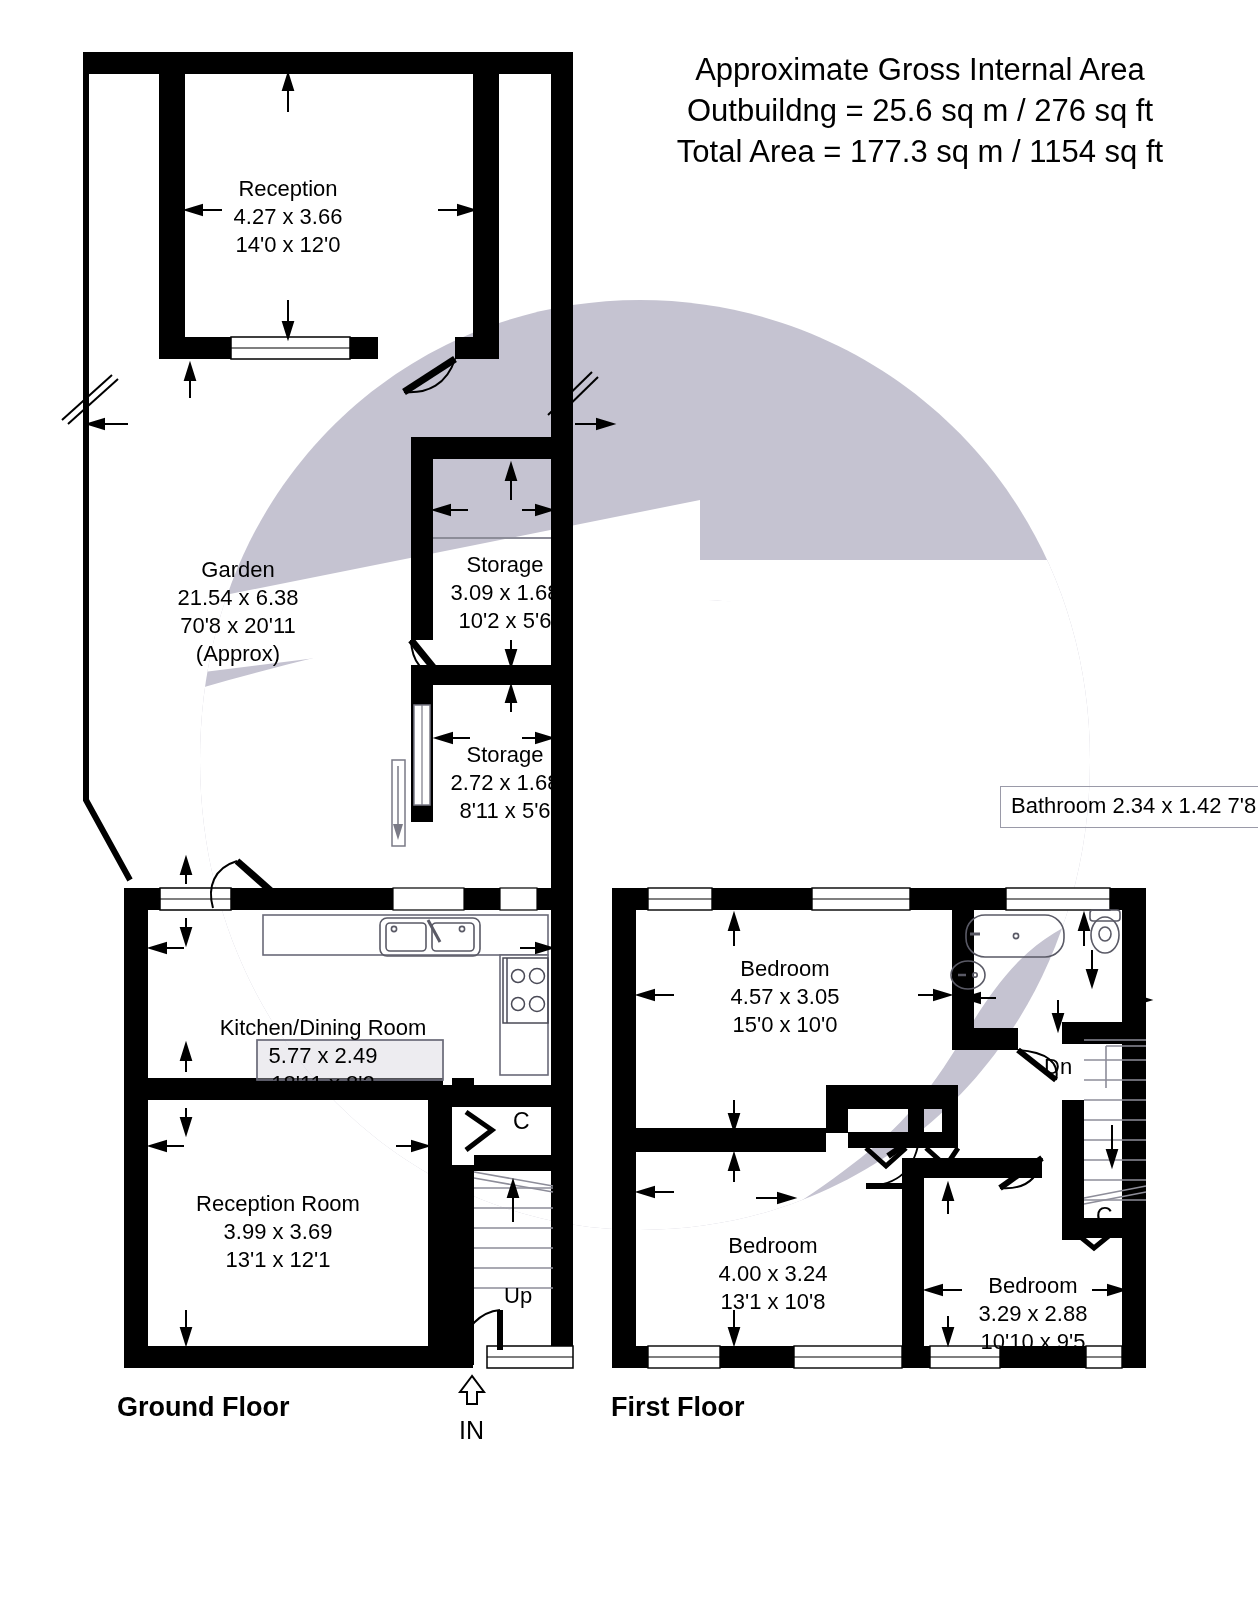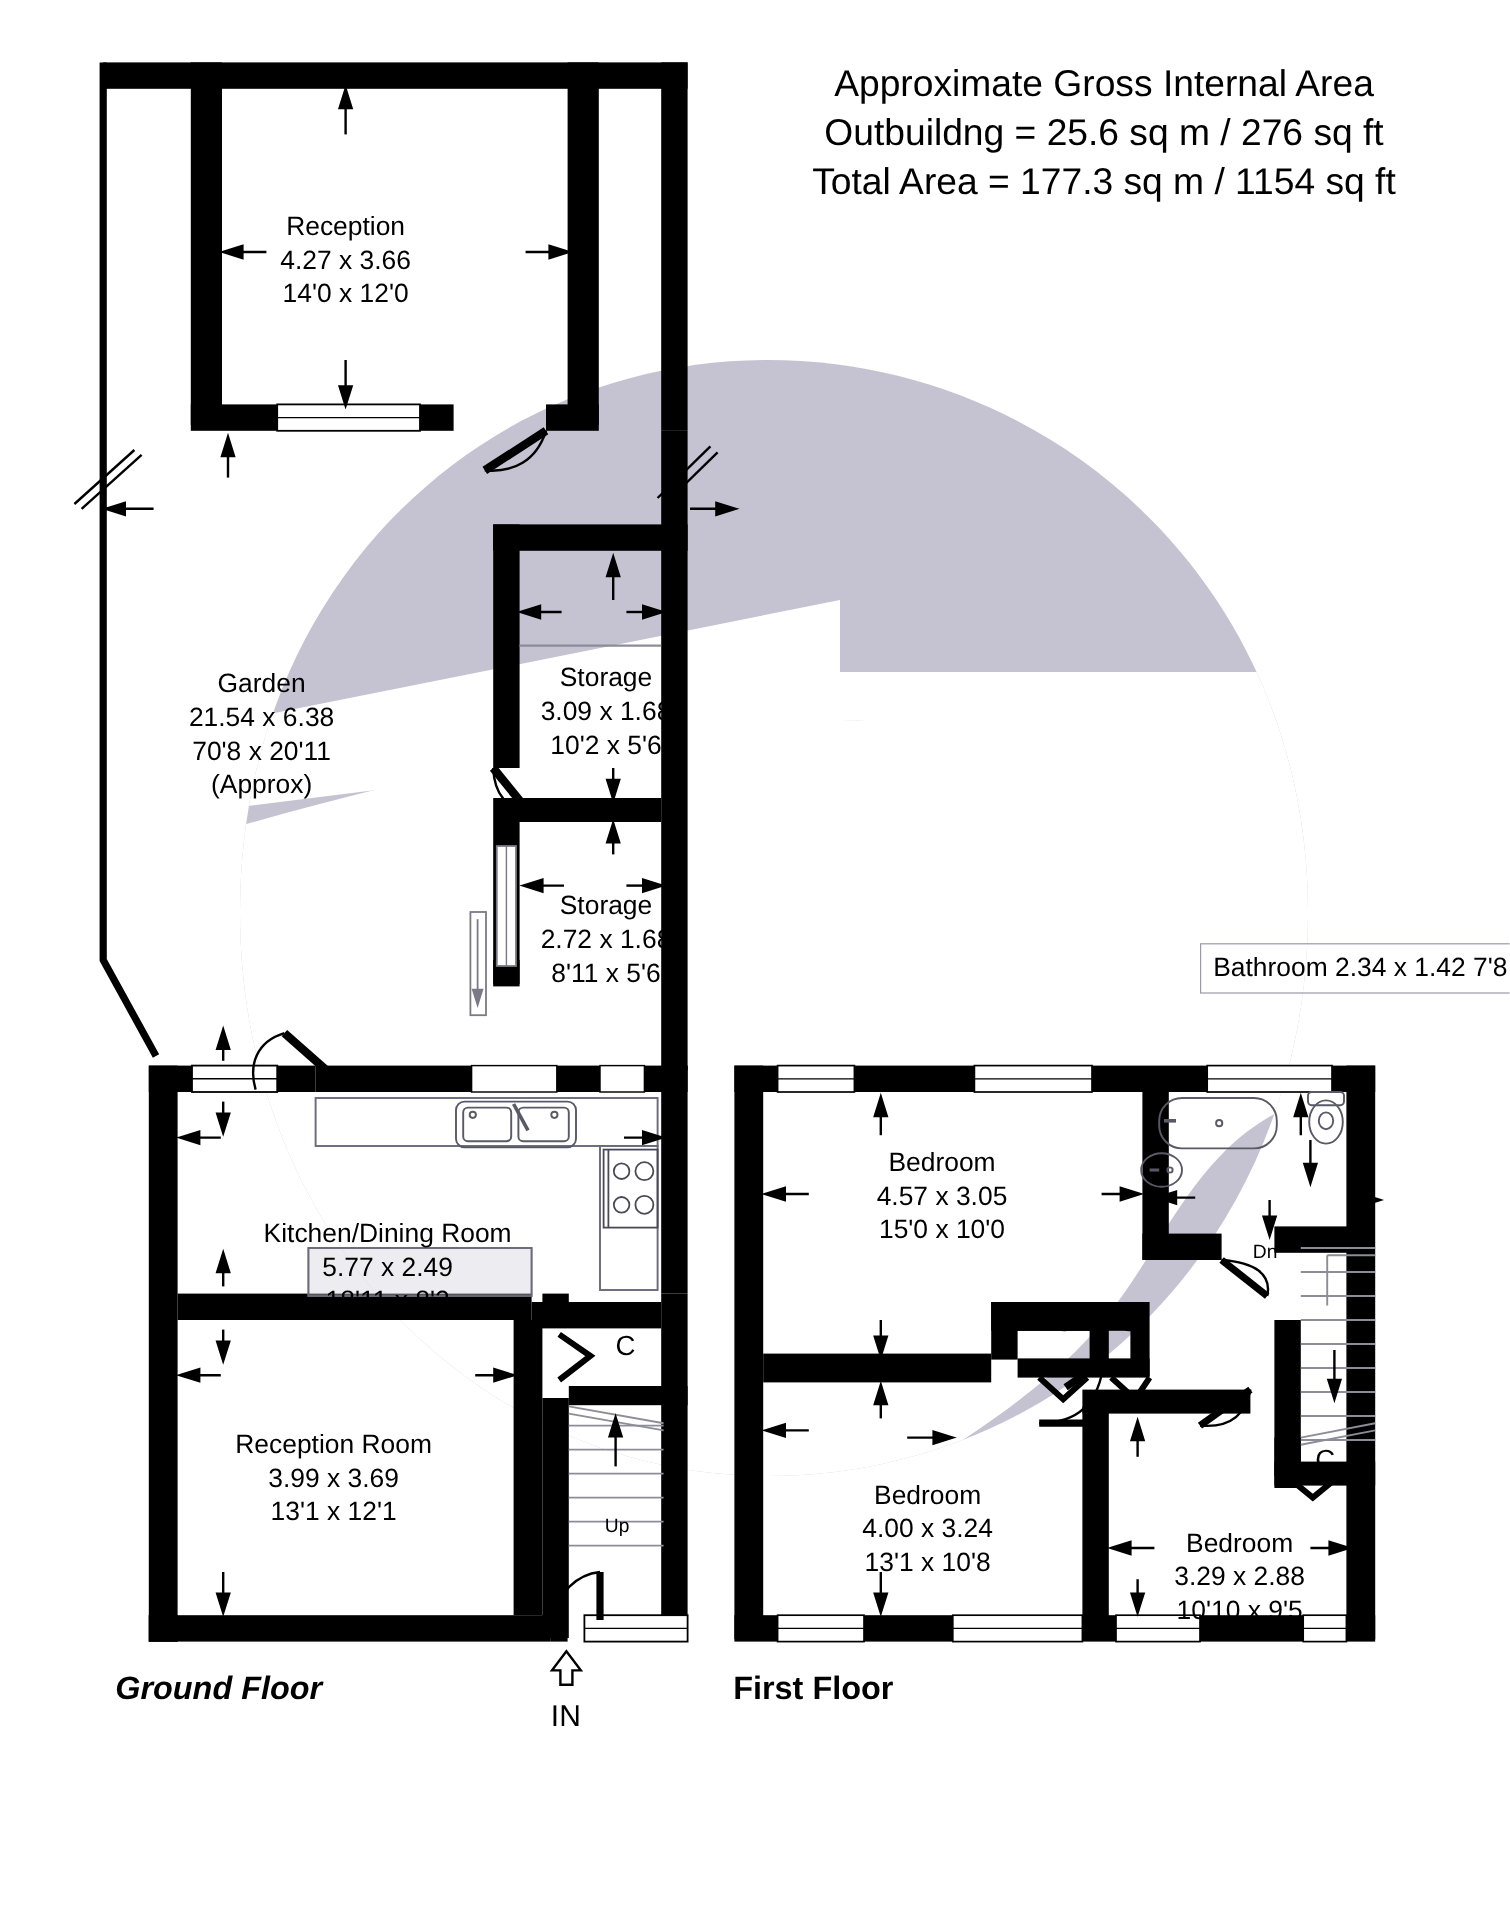--- a/index.html
+++ b/index.html
@@ -47,22 +47,23 @@
   .room-label .d2 { display:block; }
   .room-label .d3 { display:block; }
 
   .closet-letter {
     position: absolute;
     font-size: 23px;
     line-height: 1;
   }
   .dir-label {
     position: absolute;
-    font-size: 16px;
+    font-size: 22px;
     line-height: 1;
+    margin-top: 20px;
   }
   .floor-title {
     position: absolute;
     font-size: 27px; font-weight: bold;
     line-height: 1;
   }
   .in-label {
     position: absolute;
     font-size: 25px; line-height: 1;
   }
@@ -510,21 +511,21 @@
     <div class="area-line">Outbuildng = 25.6 sq m / 276 sq ft</div>
     <div class="area-line">Total Area =  177.3 sq m / 1154 sq ft</div>
   </div>
 
   <div class="room-label" style="left:188px; top:175px; width:200px;">
     <span class="nm">Reception</span>
     <span class="d1">4.27 x 3.66</span>
     <span class="d2">14'0 x 12'0</span>
   </div>
 
-  <div class="room-label" style="left:118px; top:556px; width:200px;">
+  <div class="room-label" style="left:138px; top:556px; width:200px;">
     <span class="nm">Garden</span>
     <span class="d1">21.54 x 6.38</span>
     <span class="d2">70'8 x 20'11</span>
     <span class="d3">(Approx)</span>
   </div>
 
   <div class="room-label" style="left:420px; top:551px; width:170px;">
     <span class="nm">Storage</span>
     <span class="d1">3.09 x 1.68</span>
     <span class="d2">10'2 x 5'6</span>
@@ -575,21 +576,21 @@
   <div class="closet-letter" style="left:513px; top:1110px;">C</div>
   <div class="closet-letter" style="left:878px; top:1090px;">C</div>
   <div class="closet-letter" style="left:932px; top:1090px;">C</div>
   <div class="closet-letter" style="left:1096px; top:1205px;">C</div>
 
   <div class="dir-label" style="left:504px; top:1265px;">Up</div>
   <div class="dir-label" style="left:1044px; top:1036px;">Dn</div>
 
   <div class="in-label" style="left:459px; top:1418px;">IN</div>
 
-  <div class="floor-title" style="left:96px; top:1394px;font-style:italic;">Ground Floor</div>
+  <div class="floor-title" style="left:117px; top:1394px;">Ground Floor</div>
   <div class="floor-title" style="left:611px; top:1394px;">First Floor</div>
 
   <div class="footer">
 
     
 
     
 
     
 

